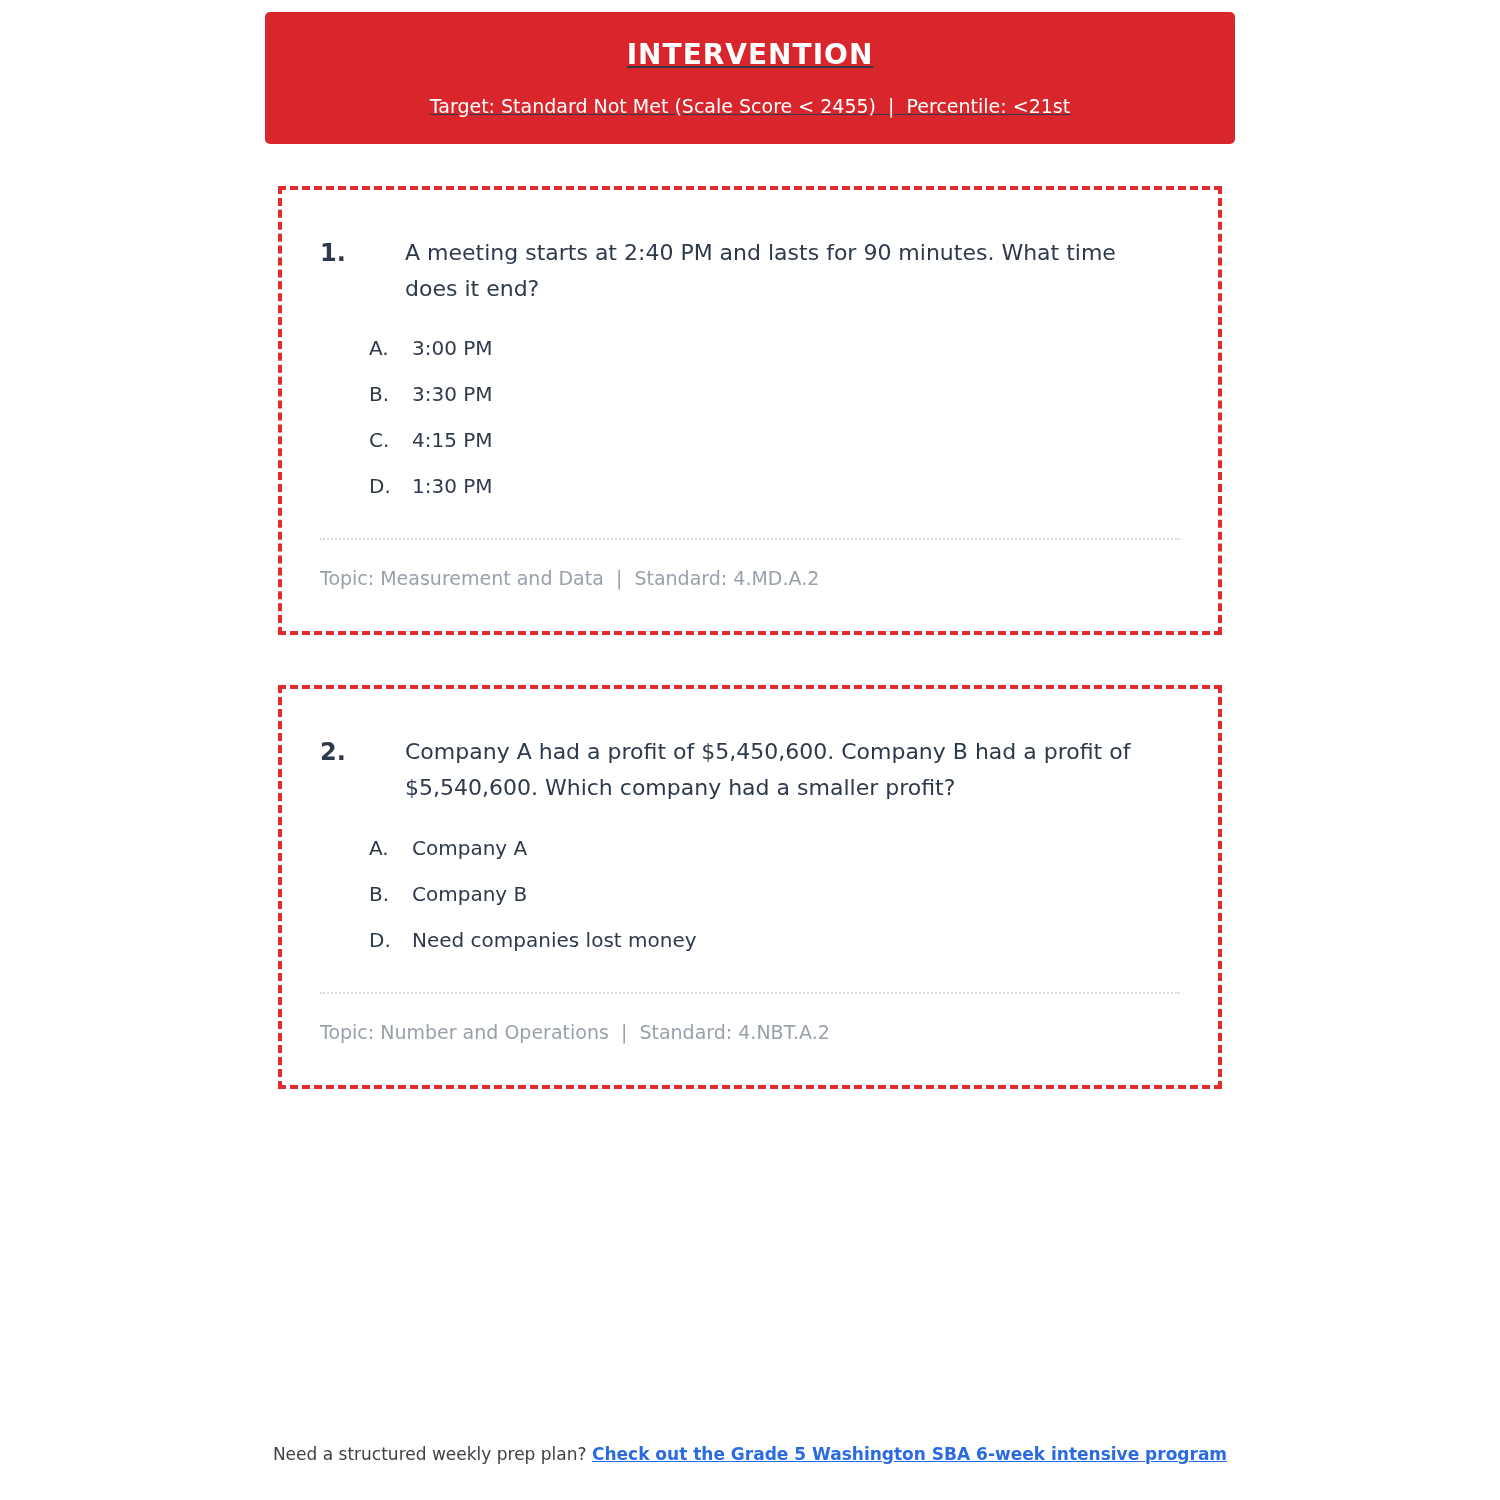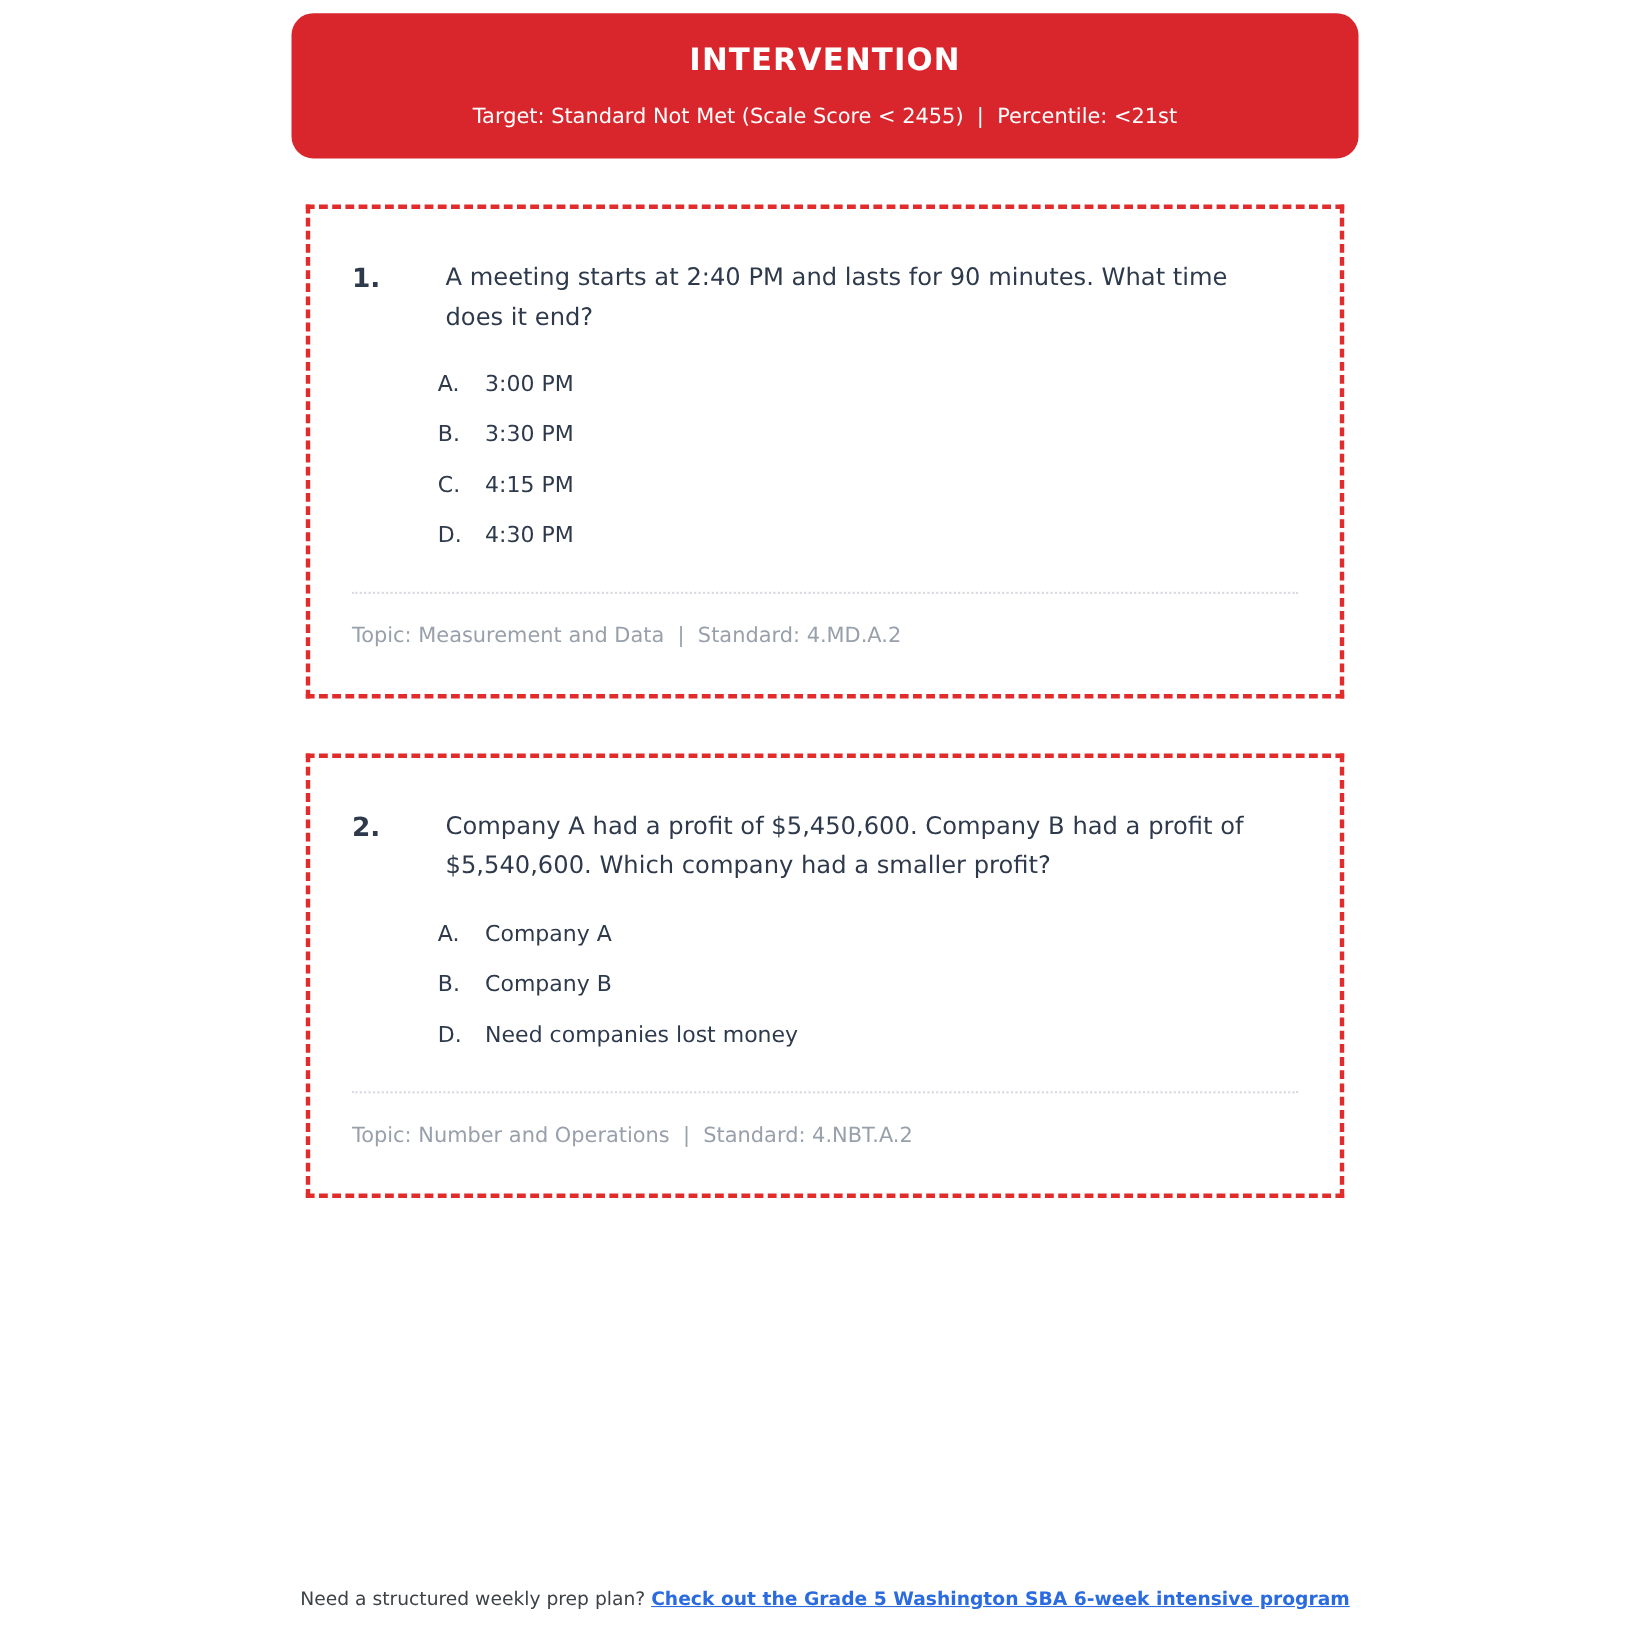--- a/index.html
+++ b/index.html
@@ -11,23 +11,24 @@
     color: #2e3a4c;
   }
   .content-col {
     width: 970px;
     margin: 0 auto;
     padding-top: 12px;
   }
   
   .banner {
     background: #d9262c;
-    border-radius: 20px;
+    border-radius: 5px;
     text-align: center;
     padding: 26px 20px 27px;
+    text-decoration: underline;
   }
   .banner-title {
     color: #ffffff;
     font-size: 28px;
     font-weight: bold;
     letter-spacing: 1px;
   }
   .banner-subtitle {
     color: #ffffff;
     font-size: 19px;
@@ -52,21 +53,21 @@
   }
   .q-text {
     flex: 1 1 auto;
     font-size: 22px;
     line-height: 1.62;
     padding-right: 20px;
   }
   .options {
     list-style: none;
     margin-top: 30px;
-    margin-left: 78px;
+    margin-left: 49px;
   }
   .option-row {
     font-size: 20px;
     line-height: 1.2;
     margin-bottom: 22px;
   }
   .option-row:last-child { margin-bottom: 0; }
   .option-letter {
     display: inline-block;
     min-width: 43px;
@@ -117,21 +118,21 @@
       <li class="option-row">
         <span class="option-letter">A.</span><span>3:00 PM</span>
       </li>
       <li class="option-row">
         <span class="option-letter">B.</span><span>3:30 PM</span>
       </li>
       <li class="option-row">
         <span class="option-letter">C.</span><span>4:15 PM</span>
       </li>
       <li class="option-row">
-        <span class="option-letter">D.</span><span>4:30 PM</span>
+        <span class="option-letter">D.</span><span>1:30 PM</span>
       </li>
     </ul>
     <div class="divider"></div>
     <div class="meta-line">Topic: Measurement and Data  |  Standard: 4.MD.A.2</div>
   </section>
 
   <section class="question-card card-2">
     <div class="q-row">
       <span class="q-num">2.</span>
       <p class="q-text">Company A had a profit of $5,450,600. Company B had a profit of $5,540,600. Which company had a smaller profit?</p>

